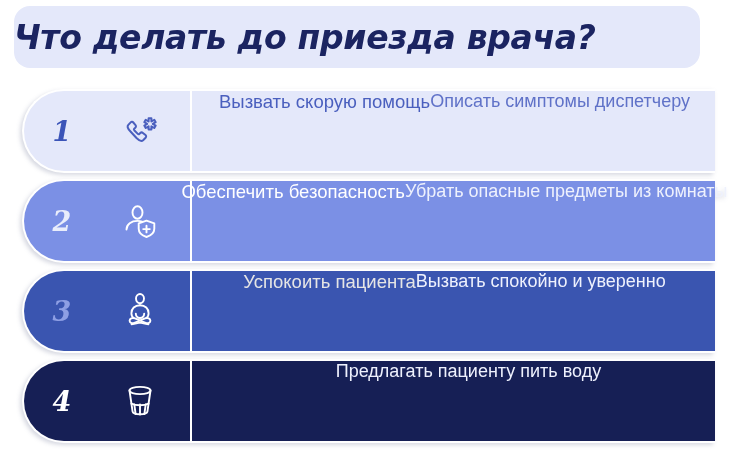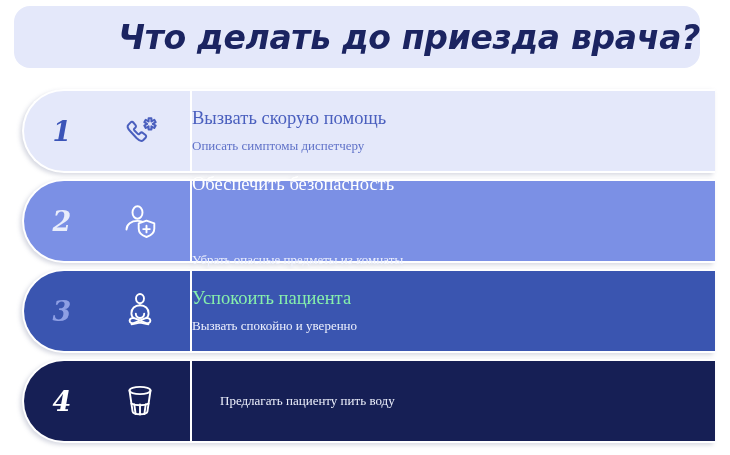--- a/index.html
+++ b/index.html
@@ -20,21 +20,21 @@
   #header-banner {
     position: absolute;
     left: 14px;
     top: 6px;
     width: 686px;
     height: 62px;
     background: #e4e8fa;
     border-radius: 16px;
     display: flex;
     align-items: center;
-    justify-content: flex-end;
+    justify-content: flex-start;
   }
   #header-title {
     font-family: "DejaVu Sans", sans-serif;
     font-style: italic;
     font-weight: bold;
     font-size: 33px;
     letter-spacing: -0.3px;
     color: #1b2461;
     white-space: nowrap;
   }
@@ -105,42 +105,42 @@
     width: 2px;
     flex: 0 0 2px;
     background: #ffffff;
     align-self: stretch;
     margin: 0;
   }
 
   .step-text {
     flex: 1 1 auto;
     display: flex;
-    flex-direction: column;
+    flex-direction: row;
     justify-content: center;
+    padding-left: 18px;
     padding-right: 16px;
     min-width: 0;
-    font-family: Liberation Serif, serif;
   }
   .step-title {
     font-size: 18.5px;
     line-height: 1.15;
     white-space: nowrap;
     margin-bottom: 9px;
   }
   .step-subtitle {
-    font-size: 13px;
+    font-size: 18px;
     line-height: 1.15;
     white-space: nowrap;
   }
   .step-row[data-row="0"] .step-title    { color: #4a5fbe; }
   .step-row[data-row="0"] .step-subtitle { color: #6072c8; }
   .step-row[data-row="1"] .step-title    { color: #ffffff; }
-  .step-row[data-row="1"] .step-subtitle { color: #eef1fd; margin-top: 48px; }
-  .step-row[data-row="2"] .step-title    { color: #86efac; }
+  .step-row[data-row="1"] .step-subtitle { color: #eef1fd; }
+  .step-row[data-row="2"] .step-title    { color: #e5e5e5; }
   .step-row[data-row="2"] .step-subtitle { color: #eef1fd; }
   .step-row[data-row="3"] .step-title    { color: #ffffff; }
   .step-row[data-row="3"] .step-subtitle { color: #eef1fd; margin-left: 28px; }
 </style>
 </head>
 <body>
 
 <div id="canvas">
 
   <div id="header-banner">

